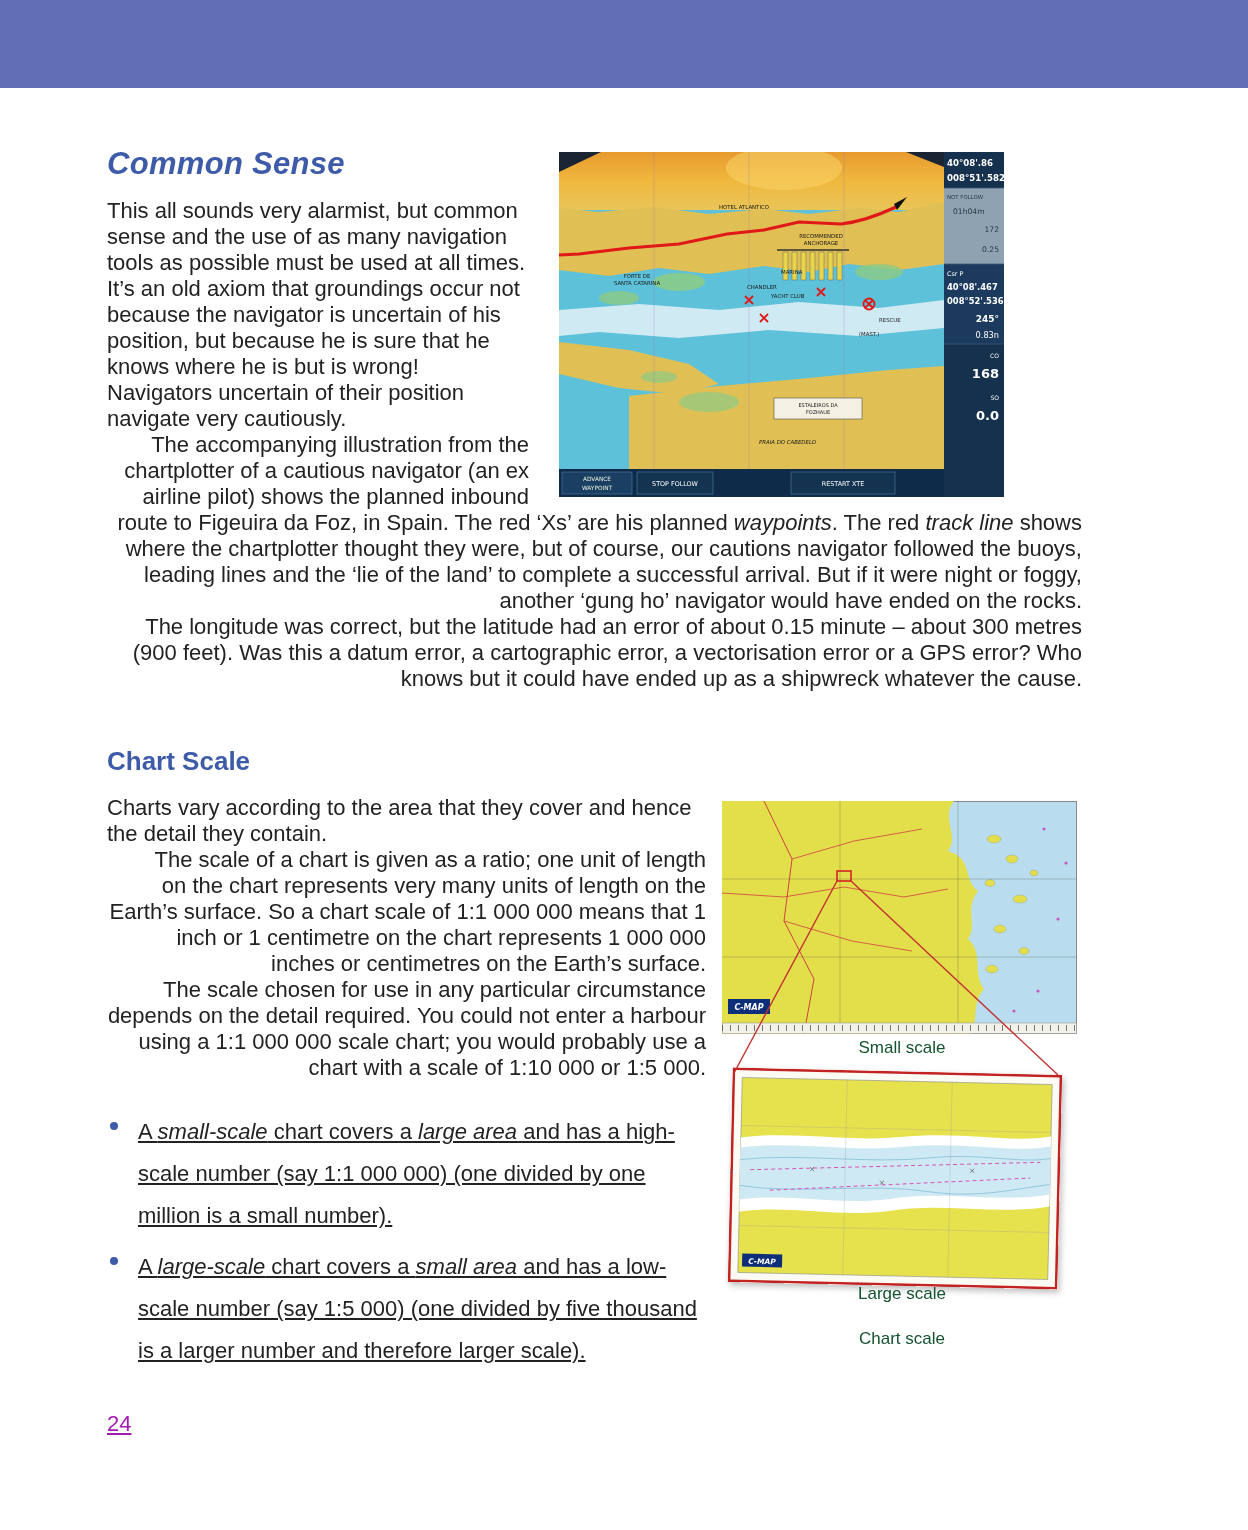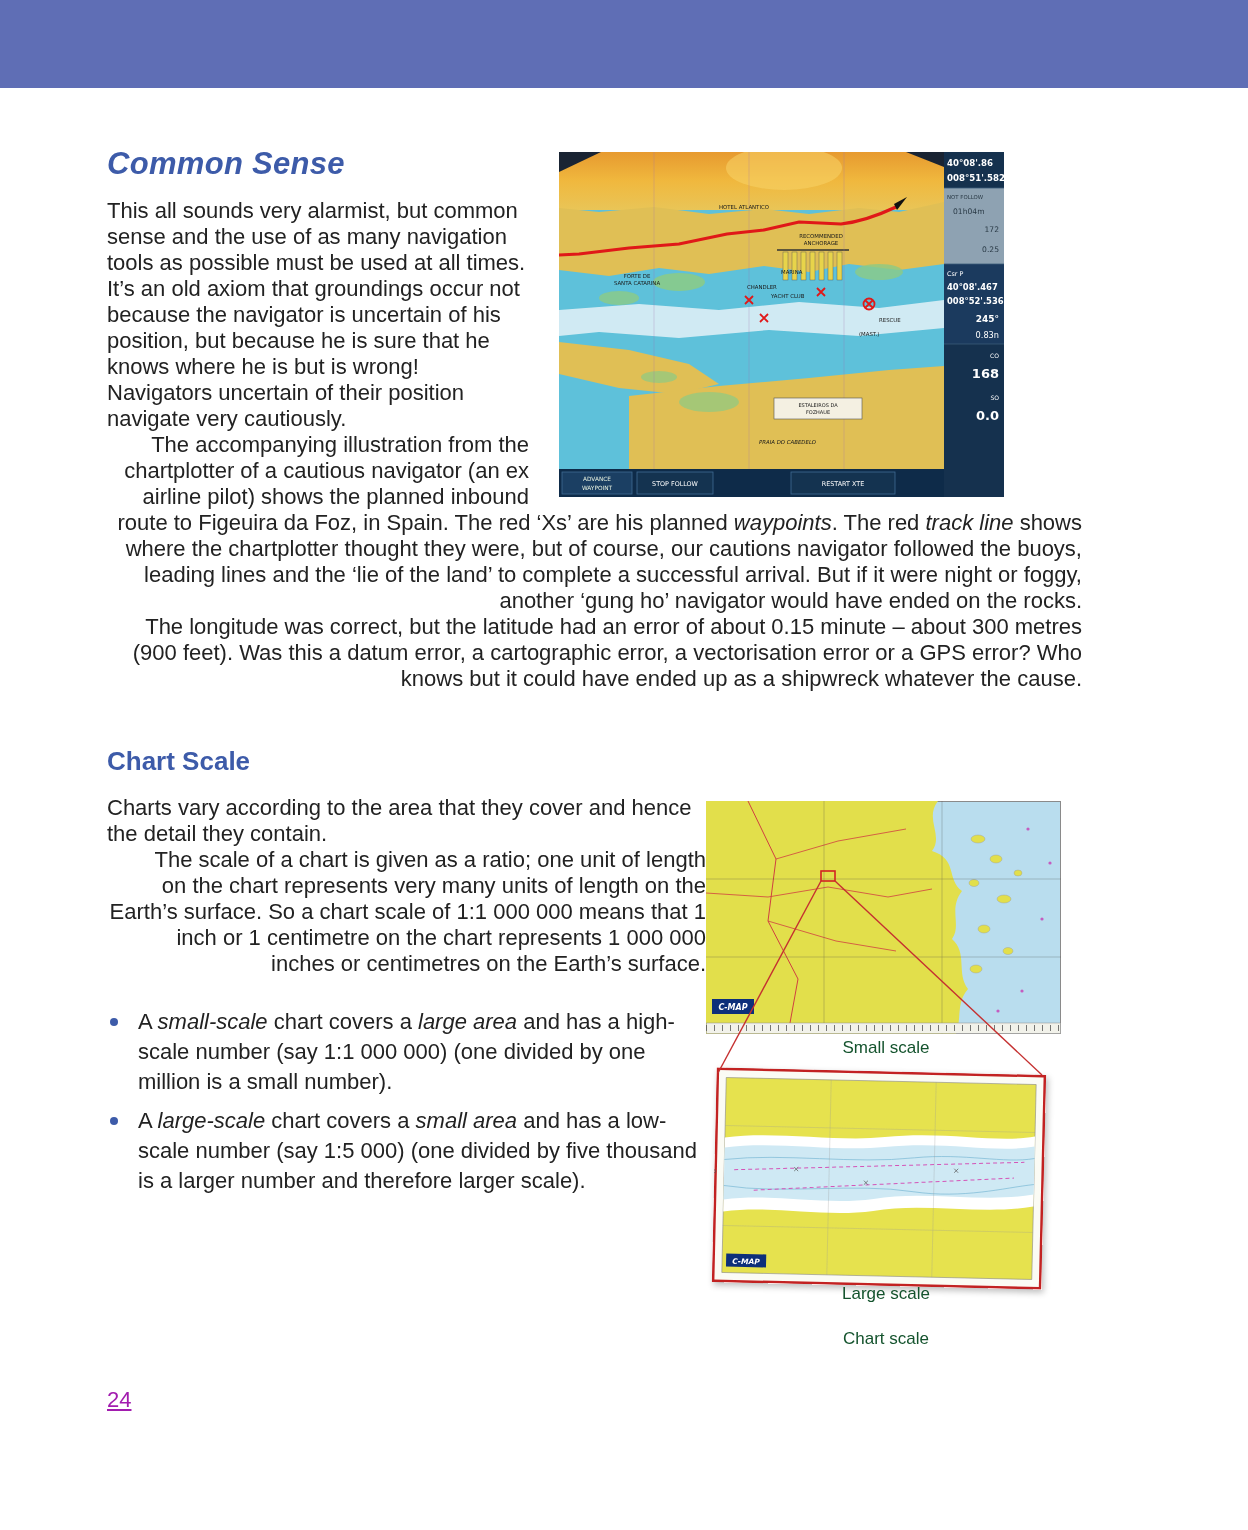--- a/index.html
+++ b/index.html
@@ -8,32 +8,32 @@
   .top-band{width:100%;height:88px;background:#5f6eb5;}
   .content{padding:58px 166px 0 107px;}
   h2.cs-head{font-size:31px;font-style:italic;font-weight:bold;color:#3d5ba9;margin:0 0 16px 0;letter-spacing:0.3px;}
   h2.sc-head{font-size:26px;font-weight:bold;color:#3d5ba9;margin:54px 0 18px 0;}
   p.body{font-size:22px;line-height:26px;margin:0;}
   p.ind{text-indent:26px;text-align:right;}
   .it{font-style:italic;}
   .plotter{float:right;width:523px;height:345px;margin:6px 0 0 30px;}
   .plotter svg{display:block;}
   svg text{font-family:"DejaVu Sans",sans-serif;}
-  .sec2-row{display:flex;align-items:flex-start;}
+  .sec2-row{display:flex;gap:16px;align-items:flex-start;}
   .sec2-text{width:599px;flex:0 0 auto;}
   .figure2{width:360px;height:552px;position:relative;flex:0 0 auto;}
   .small-chart{position:absolute;left:0;top:0;}
   .large-wrap{position:absolute;left:8px;top:270px;width:330px;height:215px;transform:rotate(1.3deg);box-shadow:2px 3px 6px rgba(0,0,0,0.25);}
   .cap{position:absolute;left:0;width:100%;text-align:center;font-size:17px;color:#14532d;}
   .cap-small{top:237px;}
   .cap-large{top:483px;}
   .cap-overall{top:528px;}
   .zoom-overlay{position:absolute;left:0;top:0;pointer-events:none;}
   ul.bullets{list-style:none;margin:30px 0 0 0;padding:0;}
-  ul.bullets li{position:relative;padding-left:31px;margin-bottom:9px;font-size:22px;line-height:30px;}
+  ul.bullets li{position:relative;padding-left:31px;margin-bottom:9px;font-size:22px;line-height:42px;text-decoration:underline;}
   ul.bullets li::before{content:"";position:absolute;left:3px;top:11px;width:8px;height:8px;border-radius:50%;background:#3d5ba9;}
   .pagenum{clear:both;font-size:22px;color:#a21caf;margin-top:30px;text-decoration:underline;}
 </style>
 </head>
 <body>
 
 <div class="page">
   <div class="top-band"></div>
 
   <div class="content">
@@ -178,28 +178,29 @@
       <p class="body ind">The longitude was correct, but the latitude had an error of about 0.15 minute – about 300 metres (900 feet). Was this a datum error, a cartographic error, a vectorisation error or a GPS error? Who knows but it could have ended up as a shipwreck whatever the cause.</p>
     </section>
 
     <section>
       <h2 class="sc-head">Chart Scale</h2>
 
       <div class="sec2-row">
         <div class="sec2-text">
           <p class="body">Charts vary according to the area that they cover and hence the detail they contain.</p>
           <p class="body ind">The scale of a chart is given as a ratio; one unit of length on the chart represents very many units of length on the Earth’s surface. So a chart scale of 1:1&nbsp;000&nbsp;000 means that 1 inch or 1 centimetre on the chart represents 1&nbsp;000&nbsp;000 inches or centimetres on the Earth’s surface.</p>
+          <p class="body ind">The scale chosen for use in any particular circumstance depends on the detail required. You could not enter a harbour using a 1:1&nbsp;000&nbsp;000 scale chart; you would probably use a chart with a scale of 1:10&nbsp;000 or 1:5&nbsp;000.</p>
 
           <ul class="bullets">
             <li><span>A </span><span class="it">small-scale</span><span> chart covers a </span><span class="it">large area</span><span> and has a high-scale number (say 1:1&nbsp;000&nbsp;000) (one divided by one million is a small number).</span></li>
             <li><span>A </span><span class="it">large-scale</span><span> chart covers a </span><span class="it">small area</span><span> and has a low-scale number (say 1:5&nbsp;000) (one divided by five thousand is a larger number and therefore larger scale).</span></li>
           </ul>
         </div>
 
-        <figure class="figure2" style="margin:6px 0 4px 0;">
+        <figure class="figure2" style="margin:6px 0 12px 0;">
 
           <svg class="small-chart" viewBox="0 0 355 233" width="355" height="233">
             <rect x="0.5" y="0.5" width="354" height="232" fill="#b9ddee" stroke="#8a8a8a"></rect>
             <g>
               <path d="M0,0 L232,0 C218,18 238,34 226,50 C252,58 240,78 256,90 C242,108 256,124 246,138 C262,152 250,172 262,188 C250,202 256,216 250,233 L0,233 Z" fill="#e2df4b"></path>
               <ellipse cx="272" cy="38" rx="7" ry="4" fill="#e2df4b" stroke="#999" stroke-width="0.4"></ellipse>
               <ellipse cx="290" cy="58" rx="6" ry="4" fill="#e2df4b" stroke="#999" stroke-width="0.4"></ellipse>
               <ellipse cx="268" cy="82" rx="5" ry="3.5" fill="#e2df4b" stroke="#999" stroke-width="0.4"></ellipse>
               <ellipse cx="298" cy="98" rx="7" ry="4" fill="#e2df4b" stroke="#999" stroke-width="0.4"></ellipse>
               <ellipse cx="278" cy="128" rx="6" ry="4" fill="#e2df4b" stroke="#999" stroke-width="0.4"></ellipse>

